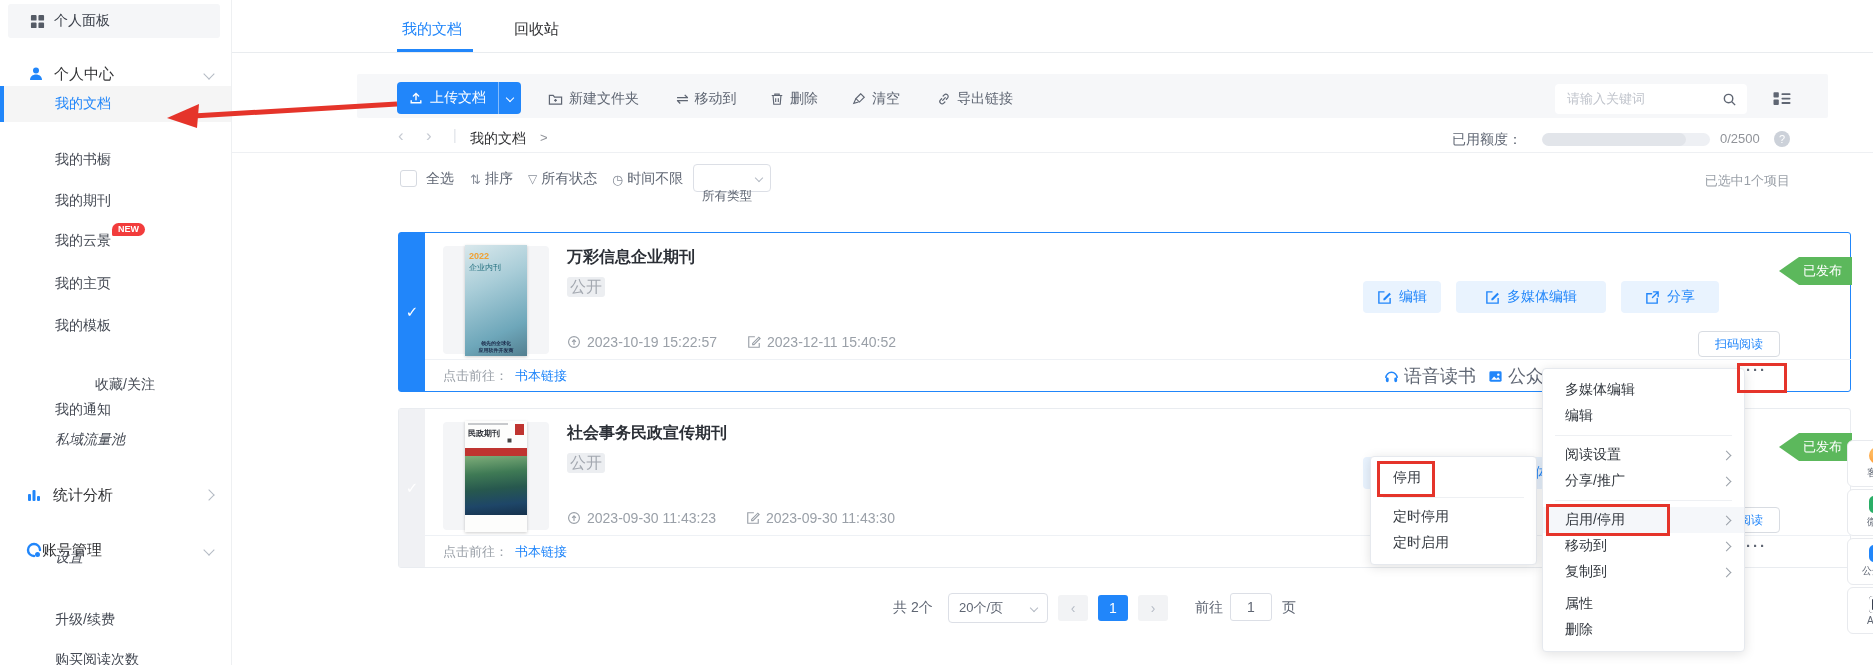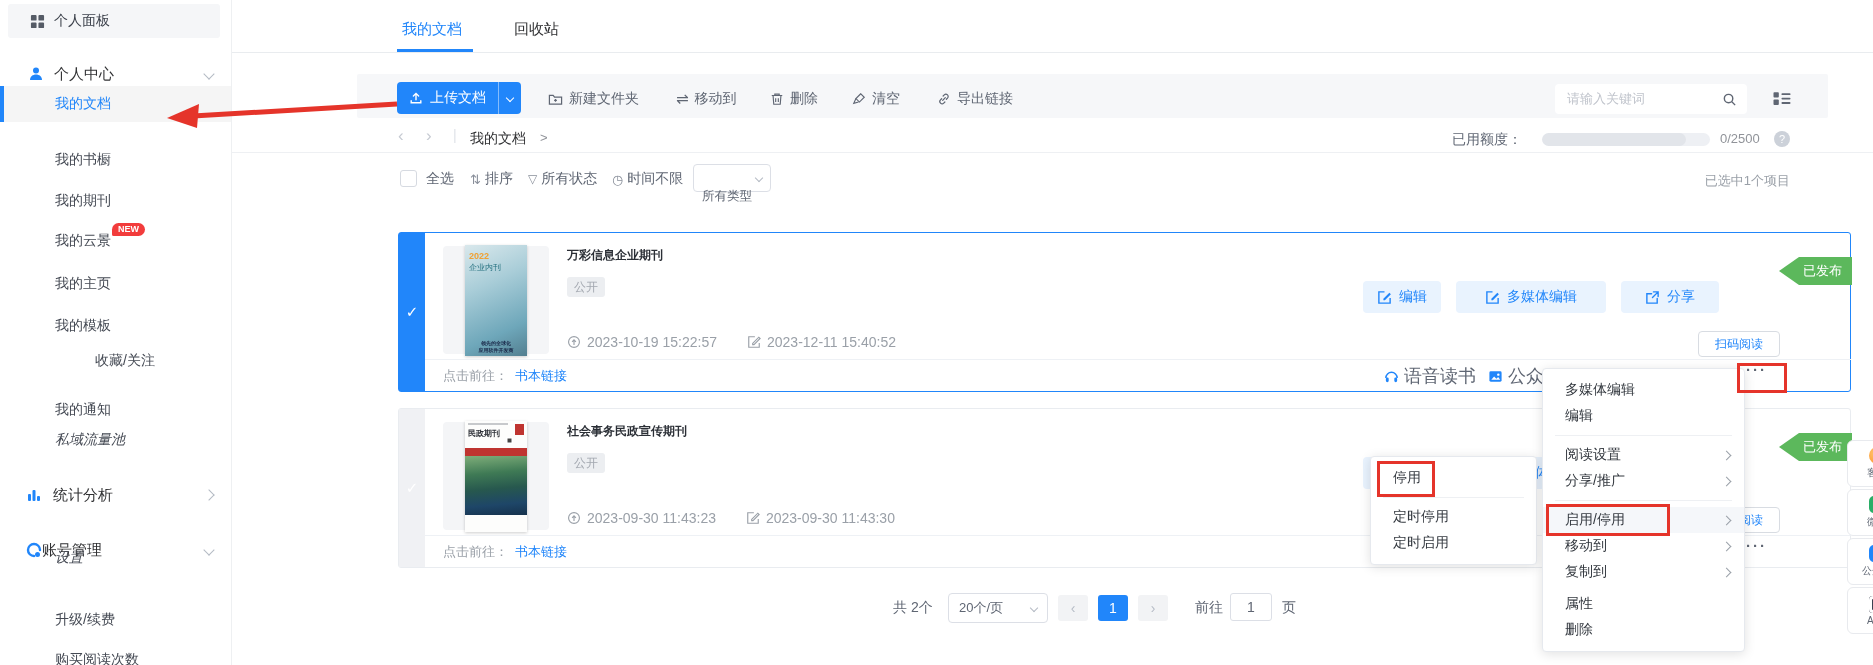--- a/index.html
+++ b/index.html
@@ -16,23 +16,23 @@
   .chev.right{transform:rotate(-45deg);}
   .badge-new{position:absolute;background:#f23c3c;color:#fff;font-size:9px;font-weight:bold;
              border-radius:8px 8px 8px 2px;padding:1px 6px;line-height:11px;}
   
   .toolbtn{position:absolute;display:flex;align-items:center;gap:6px;font-size:14px;color:#5f6673;cursor:pointer;white-space:nowrap;}
   
   .card{position:absolute;left:398px;width:1453px;height:160px;background:#fff;border-radius:3px;box-sizing:border-box;}
   .card .strip{position:absolute;left:0;top:0;width:26px;height:100%;display:flex;align-items:center;justify-content:center;color:#fff;font-size:15px;font-weight:bold;}
   .thumbwrap{position:absolute;left:44px;top:13px;width:106px;height:108px;background:#f4f5f7;border-radius:4px;display:flex;align-items:center;justify-content:center;}
   .cover{width:62px;height:111px;position:relative;overflow:hidden;box-shadow:0 1px 3px rgba(0,0,0,.2);}
-  .card-title{position:absolute;left:168px;top:14px;font-size:12px;font-weight:bold;color:#2b2f36;}
+  .card-title{position:absolute;left:168px;top:14px;font-size:16px;font-weight:bold;color:#2b2f36;}
   .vis-badge{position:absolute;left:168px;top:44px;width:38px;height:20px;background:#eceef1;border-radius:3px;
-             color:#a3a8b0;font-size:12px;display:flex;align-items:center;justify-content:center;}
+             color:#a3a8b0;font-size:16px;display:flex;align-items:center;justify-content:center;}
   .dates{position:absolute;left:168px;top:101px;display:flex;align-items:center;gap:6px;font-size:14px;color:#9aa0a8;}
   .act-btn{position:absolute;top:48px;height:32px;background:#e9f3fe;border-radius:4px;display:flex;align-items:center;
            justify-content:center;gap:7px;color:#2186fa;font-size:14px;cursor:pointer;}
   .ribbon{position:absolute;top:8px;left:1380px;width:73px;height:28px;background:#5cb85c;color:#fff;font-size:13px;
           display:flex;align-items:center;padding-left:24px;box-sizing:border-box;
           clip-path:polygon(0 50%,20px 0,100% 0,100% 100%,20px 100%);margin-top:16px;}
   .qr-btn{position:absolute;left:1299px;top:98px;width:82px;height:26px;background:#fff;border:1px solid #d8dce2;border-radius:4px;
           color:#2186fa;font-size:12px;display:flex;align-items:center;justify-content:center;cursor:pointer;box-sizing:border-box;}
   .card-divider{position:absolute;left:26px;top:126px;width:1426px;height:1px;background:#eef1f5;}
   .foot-label{position:absolute;font-size:13px;color:#9aa0a8;}
@@ -89,21 +89,21 @@
       <span class="abs" style="left:0;top:0;width:4px;height:36px;background:#2186fa;"></span>
       <span class="abs" style="left:55px;top:9px;font-size:14px;color:#2186fa;">我的文档</span>
     </div>
 
     <span class="side-item" style="top:151px;">我的书橱</span>
     <span class="side-item" style="top:192px;">我的期刊</span>
     <span class="side-item" style="top:232px;">我的云景</span>
     <span class="badge-new" style="left:112px;top:223px;">NEW</span>
     <span class="side-item" style="top:275px;">我的主页</span>
     <span class="side-item" style="top:317px;">我的模板</span>
-    <span class="side-item" style="top:352px;padding-left:40px;">收藏/关注</span>
+    <span class="side-item" style="top:376px;padding-left:40px;">收藏/关注</span>
     <span class="side-item" style="top:401px;">我的通知</span>
     <span class="side-item" style="top:431px;font-style:italic;">私域流量池</span>
 
     <div class="abs row" style="left:26px;top:481px;width:192px;height:28px;gap:11px;">
       <span>
           <svg width="16" height="16" viewBox="0 0 16 16" fill="#2186fa">
             <rect x="2" y="7" width="3" height="7" rx="1"></rect>
             <rect x="6.5" y="3" width="3" height="11" rx="1"></rect>
             <rect x="11" y="9" width="3" height="5" rx="1"></rect>
           </svg>

